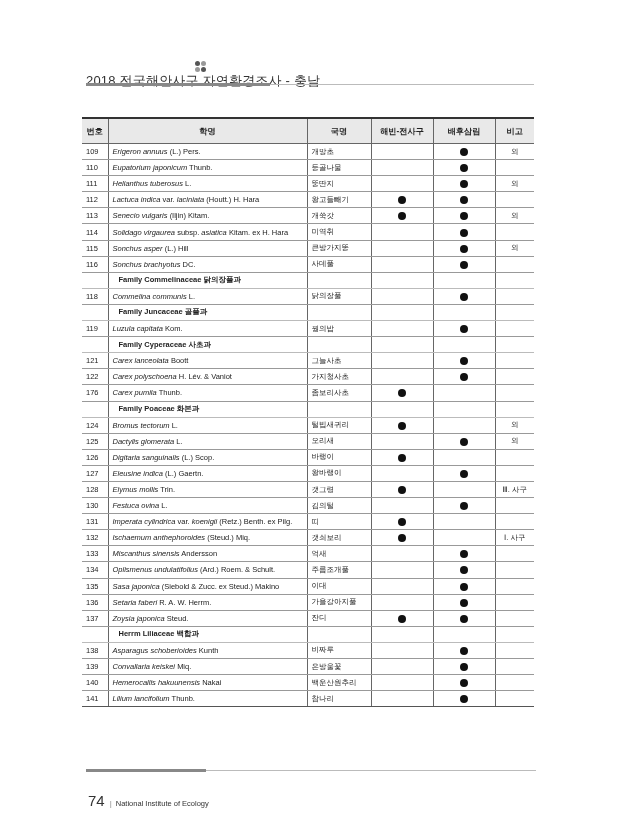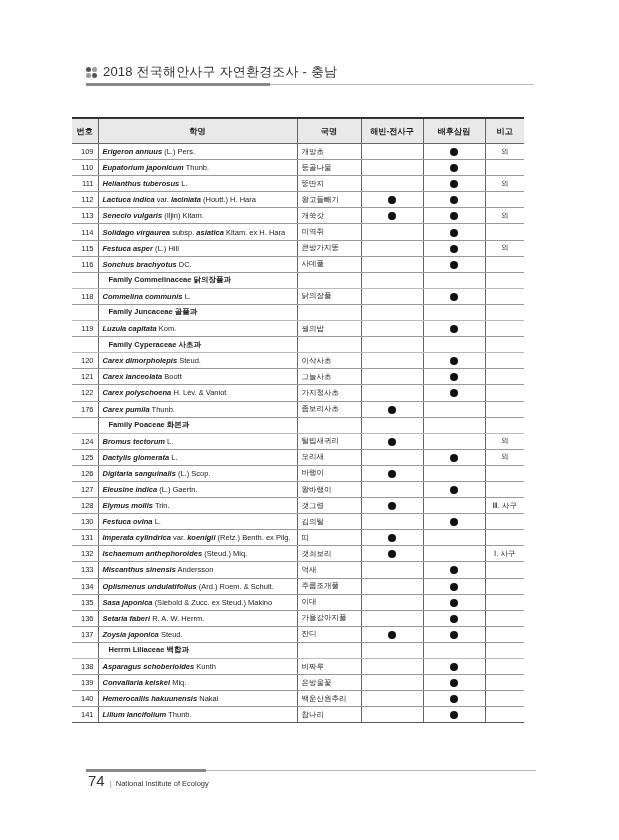--- a/index.html
+++ b/index.html
@@ -1,47 +1,47 @@
 <!DOCTYPE html>
 <html><head>
   <meta charset="utf-8">
   <style>
     html, body { margin: 0; padding: 0; background: #ffffff; }
     body { width: 619px; height: 840px; position: relative; overflow: hidden;
            font-family: "Liberation Sans", sans-serif; color: #222; }
-    .page-header { position: absolute; left: 86px; top: 61px; height: 22px; display: flex; align-items: center; }
+    .page-header { position: absolute; left: 86px; top: 61px; height: 22px; display: flex; align-items: center; flex-direction: column; }
     .dots { display: grid; grid-template-columns: 5px 5px; grid-gap: 1px; margin-right: 6px; }
     .dots span { width: 5px; height: 5px; border-radius: 50%; display: block; }
     .dots .d1 { background: #555; }
     .dots .d2 { background: #999; }
     .dots .d3 { background: #999; }
     .dots .d4 { background: #555; }
     .header-title { font-size: 13px; color: #333; letter-spacing: 0.2px; }
     .header-rule-dark { position: absolute; left: 86px; top: 83px; width: 184px; height: 3px; background: #888; }
     .header-rule-light { position: absolute; left: 270px; top: 84px; width: 264px; height: 1px; background: #bbb; }
 
-    table.species { position: absolute; left: 72px; top: 117px; width: 452px; border-collapse: collapse;
+    table.species { position: absolute; left: 82px; top: 117px; width: 452px; border-collapse: collapse;
                     font-size: 7.5px; table-layout: fixed; }
     table.species th { background: #e9e9e9; font-weight: bold; font-size: 8.2px; height: 22px;
                        border-top: 2px solid #333; border-bottom: 1px solid #666; text-align: center; color: #222; }
     table.species td { height: 15.1px; border-bottom: 1px solid #999; padding: 0 4px; white-space: nowrap; overflow: hidden; }
     table.species th + th, table.species td + td { border-left: 1px solid #666; }
     table.species tr.family td { border-bottom: 1px solid #bbb; }
     table.species tr.after-family td { border-top: 1px solid #bbb; }
-    td.num { text-align: right; }
-    td.sci i { font-style: italic; font-weight: bold; }
+    td.num { text-align: left; }
+    td.sci i { font-style: italic; }
     td.fam { font-weight: bold; padding-left: 10px !important; font-size: 7.5px; }
     td.mark { text-align: center; }
     td.note { text-align: center; }
     .dot { display: inline-block; width: 8px; height: 8px; border-radius: 50%; background: #111; vertical-align: middle; }
     table.species tr:last-child td { border-bottom: 1px solid #555; }
 
     .footer-rule-dark { position: absolute; left: 86px; top: 769px; width: 120px; height: 3px; background: #888; }
     .footer-rule-light { position: absolute; left: 206px; top: 770px; width: 330px; height: 1px; background: #bbb; }
-    .footer { position: absolute; left: 88px; top: 772px; display: flex; align-items: baseline; }
+    .footer { position: absolute; left: 88px; top: 792px; display: flex; align-items: baseline; }
     .page-num { font-size: 15px; color: #333; }
     .footer-sep { font-size: 8px; color: #888; margin: 0 4px 0 5px; }
     .footer-org { font-size: 7.5px; color: #333; }
   </style>
 </head>
 <body>
 
 <div class="page-header">
   <span class="dots">
     <span class="d1"></span>
@@ -117,21 +117,21 @@
       <tr>
         <td class="num">114</td>
         <td class="sci"><i>Solidago virgaurea</i> <span>subsp.</span> <i>asiatica</i> <span>Kitam. ex H. Hara</span></td>
         <td>미역취</td>
         <td class="mark"></td>
         <td class="mark"><span class="dot"></span></td>
         <td class="note"></td>
       </tr>
       <tr>
         <td class="num">115</td>
-        <td class="sci"><i>Festuca asper</i> <span>(L.) Hill</span></td>
+        <td class="sci"><i>Sonchus asper</i> <span>(L.) Hill</span></td>
         <td>큰방가지똥</td>
         <td class="mark"></td>
         <td class="mark"><span class="dot"></span></td>
         <td class="note">외</td>
       </tr>
       <tr>
         <td class="num">116</td>
         <td class="sci"><i>Sonchus brachyotus</i> <span>DC.</span></td>
         <td>사데풀</td>
         <td class="mark"></td>
@@ -170,28 +170,20 @@
         <td class="mark"><span class="dot"></span></td>
         <td class="note"></td>
       </tr>
       <tr class="family">
         <td></td>
         <td class="fam">Family Cyperaceae 사초과</td>
         <td></td>
         <td></td>
         <td></td>
         <td></td>
-      </tr>
-      <tr class="after-family">
-        <td class="num">120</td>
-        <td class="sci"><i>Carex dimorpholepis</i> <span>Steud.</span></td>
-        <td>이삭사초</td>
-        <td class="mark"></td>
-        <td class="mark"><span class="dot"></span></td>
-        <td class="note"></td>
       </tr>
       <tr>
         <td class="num">121</td>
         <td class="sci"><i>Carex lanceolata</i> <span>Boott</span></td>
         <td>그늘사초</td>
         <td class="mark"></td>
         <td class="mark"><span class="dot"></span></td>
         <td class="note"></td>
       </tr>
       <tr>

